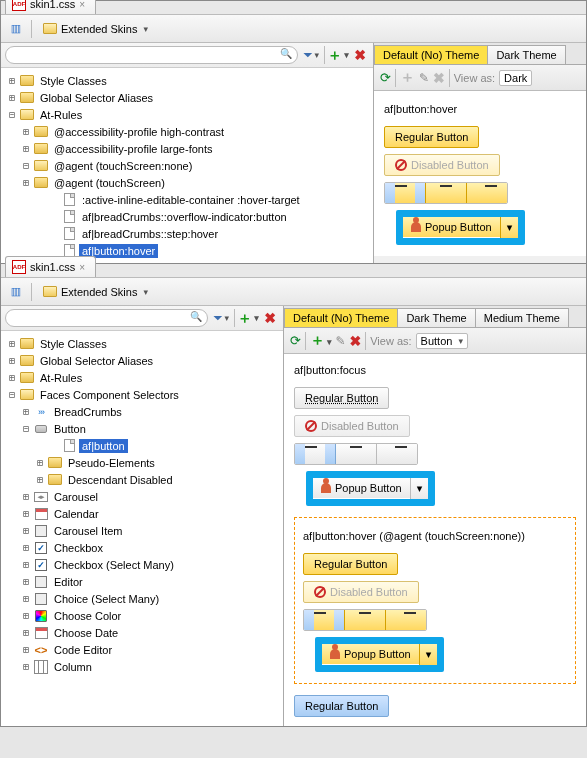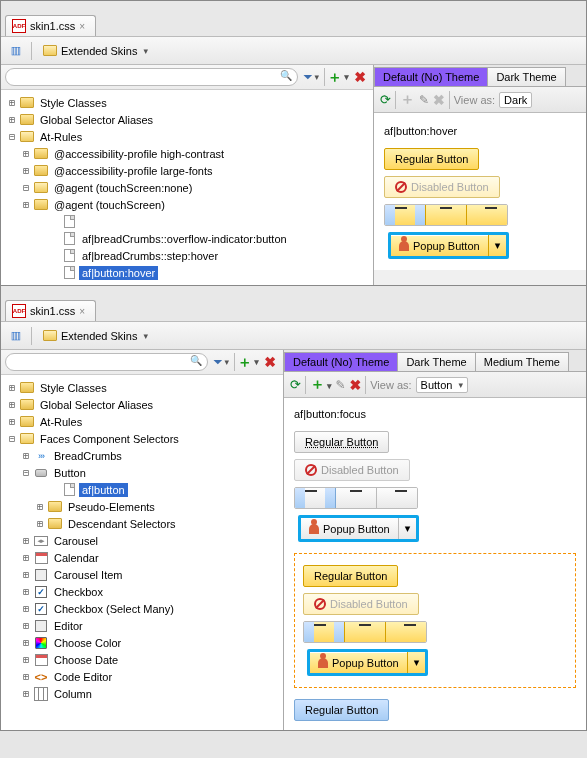--- a/index.html
+++ b/index.html
@@ -1,21 +1,21 @@
 <!DOCTYPE html>
 <html><head>
 <meta charset="utf-8">
 <style>
 * { box-sizing: border-box; margin: 0; padding: 0; font-family: Tahoma, Arial, sans-serif; font-size: 11px; }
 body { background: #e6e6e6; width: 587px; }
 
 .panel { border: 1px solid #888; background: #f4f4f4; margin-bottom: 0; position: relative; }
 .panel2 { margin-top: -1px; }
 
-.tabrow { display:flex; background: #e8e8e8; height: 36px; border-bottom: 1px solid #bbb; align-items:flex-end; padding-left:4px; }
+.tabrow { display:flex; background: #e8e8e8; height: 14px; border-bottom: 1px solid #bbb; align-items:flex-end; padding-left:4px; }
 .tab { background: linear-gradient(#fdfdfd,#f0f0f0); border:1px solid #aaa; border-bottom:none; border-radius:3px 3px 0 0; padding:3px 10px 3px 6px; display:flex; align-items:center; gap:4px; }
 .adf-icon { width:14px; height:14px; background:#fff; border:1px solid #c00; display:flex; align-items:center; justify-content:center; font-size:6px; color:#c00; font-weight:bold; line-height:1; }
 .close-x { color:#888; font-size:10px; }
 
 .toolbar { display:flex; align-items:center; gap:6px; height:28px; padding:0 6px; background:linear-gradient(#f8f8f8,#e8e8e8); border-bottom:1px solid #bbb; }
 .tool-icon { width:18px; height:18px; display:flex; align-items:center; justify-content:center; border:1px solid transparent; border-radius:2px; }
 .divider { width:1px; height:18px; background:#bbb; }
 .folder-btn { display:flex; align-items:center; gap:4px; }
 .dropdown-arrow::after { content:"▾"; color:#555; font-size:9px; margin-left:2px; }
 
@@ -43,21 +43,21 @@
 .bc-ico { color:#06c; font-size:9px; letter-spacing:-1px; }
 .btn-ico { width:12px; height:8px; background:linear-gradient(#ddd,#bbb); border:1px solid #888; border-radius:2px; }
 .cal-ico{width:13px;height:12px;background:#fff;border:1px solid #888;position:relative}.cal-ico::before{content:"";position:absolute;top:0;left:0;right:0;height:3px;background:#d55}
 .check-ico{width:12px;height:12px;border:1px solid #666;background:#fff;display:flex;align-items:center;justify-content:center;color:#05a;font-size:9px;font-weight:bold}
 .box-ico{width:12px;height:12px;border:1px solid #777;background:#eee}
 .color-ico{width:12px;height:12px;background:conic-gradient(#f00,#ff0,#0f0,#0ff,#00f,#f0f,#f00);border:1px solid #666;border-radius:1px}
 .code-ico{color:#c60;font-size:11px;font-weight:bold}
 
 .theme-tabs { display:flex; background:#e6e6e6; border-bottom:1px solid #aaa; height:22px; align-items:flex-end; }
 .ttab { background:linear-gradient(#fafafa,#e9e9e9); border:1px solid #aaa; border-bottom:none; padding:3px 8px; margin-right:-1px; }
-.ttab.active { background:#8b5cf6; }
+.ttab.active { background:#fde047; }
 
 .ptoolbar { display:flex; align-items:center; gap:4px; padding:3px 6px; background:linear-gradient(#f4f4f4,#e6e6e6); border-bottom:1px solid #bbb; }
 .refresh-ico{color:#088029;font-size:13px}
 .plus-ico{color:#1a9c1a;font-size:15px;font-weight:bold}
 .pencil-ico{color:#888;font-size:12px}
 .x-ico{color:#cc2a2a;font-size:14px;font-weight:bold}
 .gray{color:#888}
 .viewas{display:flex;align-items:center;gap:4px;border:1px solid #bbb;background:#fff;padding:1px 4px;border-radius:2px}
 
 .preview { padding:8px 10px; background:#fff; }
@@ -68,21 +68,21 @@
 .btn-plain{display:inline-block;border:1px solid #bbb;background:linear-gradient(#fdfdfd,#e9e9e9);padding:4px 10px;border-radius:2px;margin:3px 0}
 .btn-yellow{display:inline-block;border:1px solid #d4a000;background:linear-gradient(#fff2b0,#ffd860);padding:4px 10px;border-radius:2px;margin:3px 0}
 .btn-disabled{border:1px solid #ccc;background:linear-gradient(#fafafa,#eee);color:#999;padding:4px 10px;display:inline-flex;align-items:center;gap:4px;border-radius:2px;margin:3px 0}
 .btn-disabled-y{border:1px solid #d9c070;background:linear-gradient(#fffbe8,#fff0c0);color:#aaa;padding:4px 10px;display:inline-flex;align-items:center;gap:4px;border-radius:2px;margin:3px 0}
 .toggle-grp{display:inline-flex;border:1px solid #bbb;border-radius:2px;overflow:hidden;margin:3px 0}
 .toggle-grp span{padding:4px 10px;background:linear-gradient(#fdfdfd,#e9e9e9);border-right:1px solid #bbb}
 .toggle-grp span:last-child{border-right:none}
 .toggle-grp span.on{background:linear-gradient(#cfe4ff,#a8cdf5);border-color:#7aa8d8}
 .toggle-grp.y span{background:linear-gradient(#fff2b0,#ffd860);border-color:#d4a000}
 .toggle-grp.y span.on{background:linear-gradient(#cfe4ff,#a8cdf5)}
-.popup-btn{display:inline-flex;align-items:flex-end;border:3px solid #0ea5e9;border-radius:2px;margin:3px 4px;overflow:hidden}
+.popup-btn{display:inline-flex;align-items:flex-start;border:7px solid #0ea5e9;border-radius:2px;margin:3px 12px;overflow:hidden}
 .popup-btn .main{padding:4px 8px;background:linear-gradient(#fdfdfd,#e9e9e9);display:flex;align-items:center;gap:4px}
 .popup-btn .arr{padding:4px 6px;border-left:1px solid #bbb;background:linear-gradient(#fdfdfd,#e9e9e9)}
 .popup-btn.y .main,.popup-btn.y .arr{background:linear-gradient(#fff2b0,#ffd860);border-color:#d4a000}
 .person-ico{width:10px;height:10px;border-radius:50% 50% 0 0;background:#d9603a;display:inline-block;position:relative}
 .person-ico::after{content:"";position:absolute;top:-5px;left:2px;width:6px;height:6px;border-radius:50%;background:#d9603a}
 .deny{width:12px;height:12px;border:2px solid #cc2a2a;border-radius:50%;position:relative;display:inline-block}
 .deny::after{content:"";position:absolute;width:12px;height:2px;background:#cc2a2a;top:3px;left:-2px;transform:rotate(-45deg)}
 .al{border-top:2px solid #333;border-bottom:2px solid #333;height:8px;position:relative}
 .al::after{content:"";position:absolute;top:2px;height:2px;background:#333}
 .al.l::after{left:0;width:60%}.al.c::after{left:20%;width:60%}.al.r::after{right:0;width:60%}
@@ -167,20 +167,21 @@
             <span class="ico">
               <span class="folder"></span>
             </span>
             <span class="lbl">@agent (touchScreen)</span>
           </div>
         <div class="row" style="padding-left:42px">
             <span class="tw leaf"></span>
             <span class="ico">
               <span class="file"></span>
             </span>
+            <span class="lbl">:active-inline-editable-container :hover-target</span>
           </div>
         <div class="row" style="padding-left:42px">
             <span class="tw leaf"></span>
             <span class="ico">
               <span class="file"></span>
             </span>
             <span class="lbl">af|breadCrumbs::overflow-indicator:button</span>
           </div>
         <div class="row" style="padding-left:42px">
             <span class="tw leaf"></span>
@@ -319,21 +320,21 @@
             <span class="ico">
               <span class="folder"></span>
             </span>
             <span class="lbl">Pseudo-Elements</span>
           </div>
         <div class="row" style="padding-left:28px">
             <span class="tw plus"></span>
             <span class="ico">
               <span class="folder"></span>
             </span>
-            <span class="lbl">Descendant Selectors</span>
+            <span class="lbl">Descendant Disabled</span>
           </div>
         <div class="row" style="padding-left:14px">
             <span class="tw plus"></span>
             <span class="ico">
               <span class="caro-ico">◂▸</span>
             </span>
             <span class="lbl">Carousel</span>
           </div>
         <div class="row" style="padding-left:14px">
             <span class="tw plus"></span>
@@ -362,20 +363,27 @@
               <span class="check-ico">✓</span>
             </span>
             <span class="lbl">Checkbox (Select Many)</span>
           </div>
         <div class="row" style="padding-left:14px">
             <span class="tw plus"></span>
             <span class="ico">
               <span class="box-ico"></span>
             </span>
             <span class="lbl">Editor</span>
+          </div>
+        <div class="row" style="padding-left:14px">
+            <span class="tw plus"></span>
+            <span class="ico">
+              <span class="box-ico"></span>
+            </span>
+            <span class="lbl">Choice (Select Many)</span>
           </div>
         <div class="row" style="padding-left:14px">
             <span class="tw plus"></span>
             <span class="ico">
               <span class="color-ico"></span>
             </span>
             <span class="lbl">Choose Color</span>
           </div>
         <div class="row" style="padding-left:14px">
             <span class="tw plus"></span>
@@ -436,20 +444,21 @@
           </div><br>
         <div class="popup-btn">
             <span class="main">
               <span class="person-ico"></span>
               <span>Popup Button</span>
             </span>
             <span class="arr">▾</span>
           </div>
 
         <div class="pv-box hl" style="margin-top:8px">
+          <div class="pv-title">af|button:hover  (@agent (touchScreen:none))</div>
           <div class="btn-yellow"><span>Regular Button</span></div><br>
           <div class="btn-disabled-y">
               <span class="deny"></span>
               <span>Disabled Button</span>
             </div><br>
           <div class="toggle-grp y">
               <span class="on"><span class="al l"></span></span>
               <span><span class="al c"></span></span>
               <span><span class="al r"></span></span>
             </div><br>

